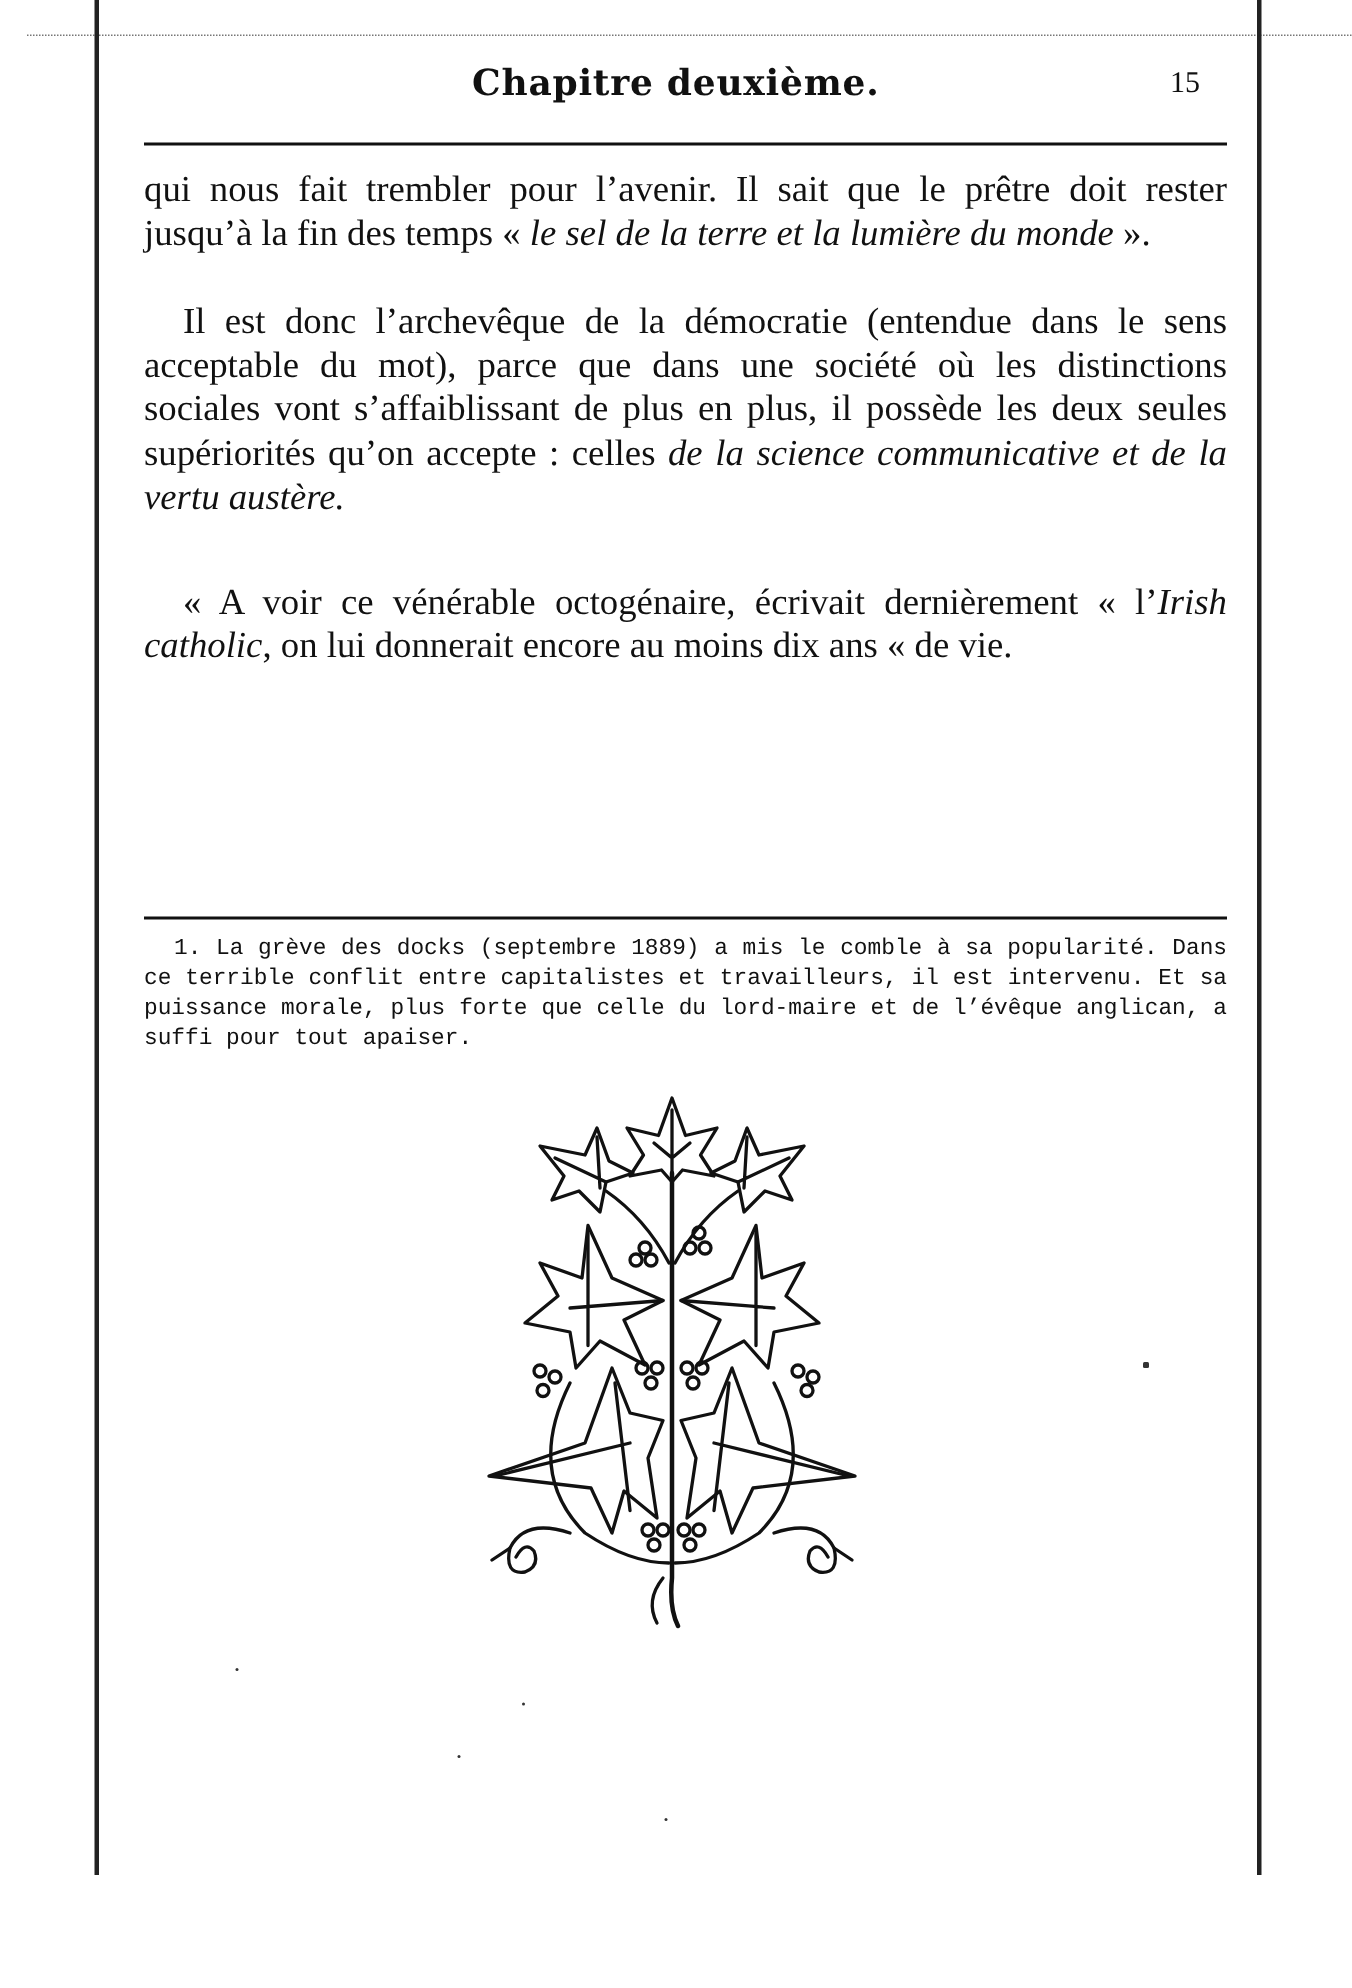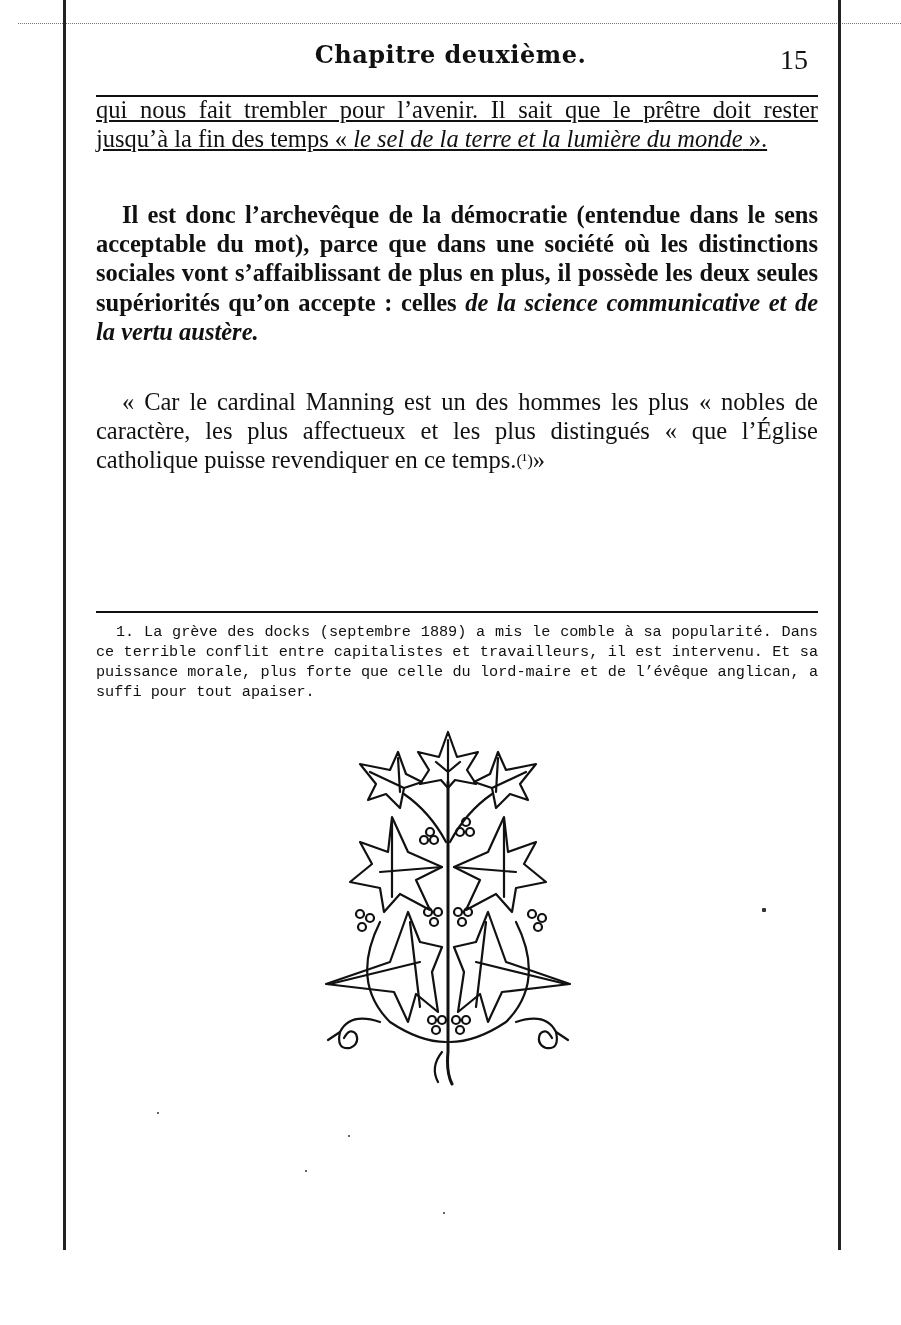--- a/index.html
+++ b/index.html
@@ -2,30 +2,30 @@
 <html><head>
 <meta charset="utf-8">
 <style>
   html, body { margin:0; padding:0; background:#ffffff; }
   body { width:901px; height:1325px; position:relative; overflow:hidden; font-family:"DejaVu Serif", serif; color:#111; }
   .dotline { position:absolute; left:18px; right:0; top:23px; height:0; border-top:1px dotted #777; }
   .vborder { position:absolute; width:3px; background:#222; }
   .vborder.left { left:63px; top:0; height:1250px; }
   .vborder.right { left:838px; top:0; height:1250px; }
   .header-title { position:absolute; top:40px; left:0; width:901px; text-align:center; font-family:"DejaVu Serif", serif; font-weight:bold; font-size:24px; letter-spacing:0.5px; }
-  .page-number { position:absolute; top:44px; left:780px; font-family:"Liberation Serif", serif; font-size:28px; }
+  .page-number { position:absolute; top:44px; left:780px; font-family:"Liberation Serif", serif; font-size:20px; }
   .rule { position:absolute; left:96px; width:722px; height:2px; background:#111; }
   .rule.header { top:95px; }
   .rule.foot { top:611px; height:1.5px; }
   .body { position:absolute; left:96px; width:722px; font-family:"Liberation Serif", serif; font-size:24.5px; line-height:29.2px; text-align:justify; }
   .body p { margin:0; }
   .body .indent { text-indent:26px; }
   .body i { font-style:italic; }
-  .blk1 { top:95px;text-decoration:underline; }
-  .blk2 { top:200px;font-weight:bold; }
+  .blk1 { top:112px; }
+  .blk2 { top:200px; }
   .blk3 { top:387px; }
   .footnote { position:absolute; left:96px; width:722px; top:622px; font-family:Liberation Mono, monospace; font-size:15.2px; line-height:20px; text-align:justify; }
   .footnote p { margin:0; text-indent:20px; }
   .ornament { position:absolute; left:320px; top:722px; width:256px; height:368px; }
   .spec { position:absolute; width:2px; height:2px; background:#333; border-radius:1px; }
 </style>
 </head>
 <body>
 
 <div class="dotline"></div>
@@ -38,21 +38,21 @@
 
 <div class="body blk1">
   <p><span>qui nous fait trembler pour l’avenir. Il sait que le prêtre doit rester jusqu’à la fin des temps « </span><i>le sel de la terre et la lumière du monde</i><span> ».</span></p>
 </div>
 
 <div class="body blk2">
   <p class="indent"><span>Il est donc l’archevêque de la démocratie (entendue dans le sens acceptable du mot), parce que dans une société où les distinctions sociales vont s’affaiblissant de plus en plus, il possède les deux seules supériorités qu’on accepte : celles </span><i>de la science communicative et de la vertu austère.</i></p>
 </div>
 
 <div class="body blk3">
-  <p class="indent"><span>« Car le cardinal Manning est un des hommes les plus « nobles de caractère, les plus affectueux et les plus distingués « que l’Église catholique puisse revendiquer en ce temps.</span><span style="font-size:17px;vertical-align:2px;">(¹)</span><span>»</span></p>
+  <p class="indent"><span>« A voir ce vénérable octogénaire, écrivait dernièrement « l’</span><i>Irish catholic</i><span>, on lui donnerait encore au moins dix ans « de vie.</span></p>
 </div>
 
 <div class="rule foot"></div>
 
 <div class="footnote">
   <p><span>1.</span> <span>La grève des docks (septembre 1889) a mis le comble à sa popularité. Dans ce terrible conflit entre capitalistes et travailleurs, il est intervenu. Et sa puissance morale, plus forte que celle du lord-maire et de l’évêque anglican, a suffi pour tout apaiser.</span></p>
 </div>
 
 <svg class="ornament" viewBox="0 0 256 368" fill="none" stroke="#111" stroke-width="2.2" stroke-linejoin="round" stroke-linecap="round">
 

